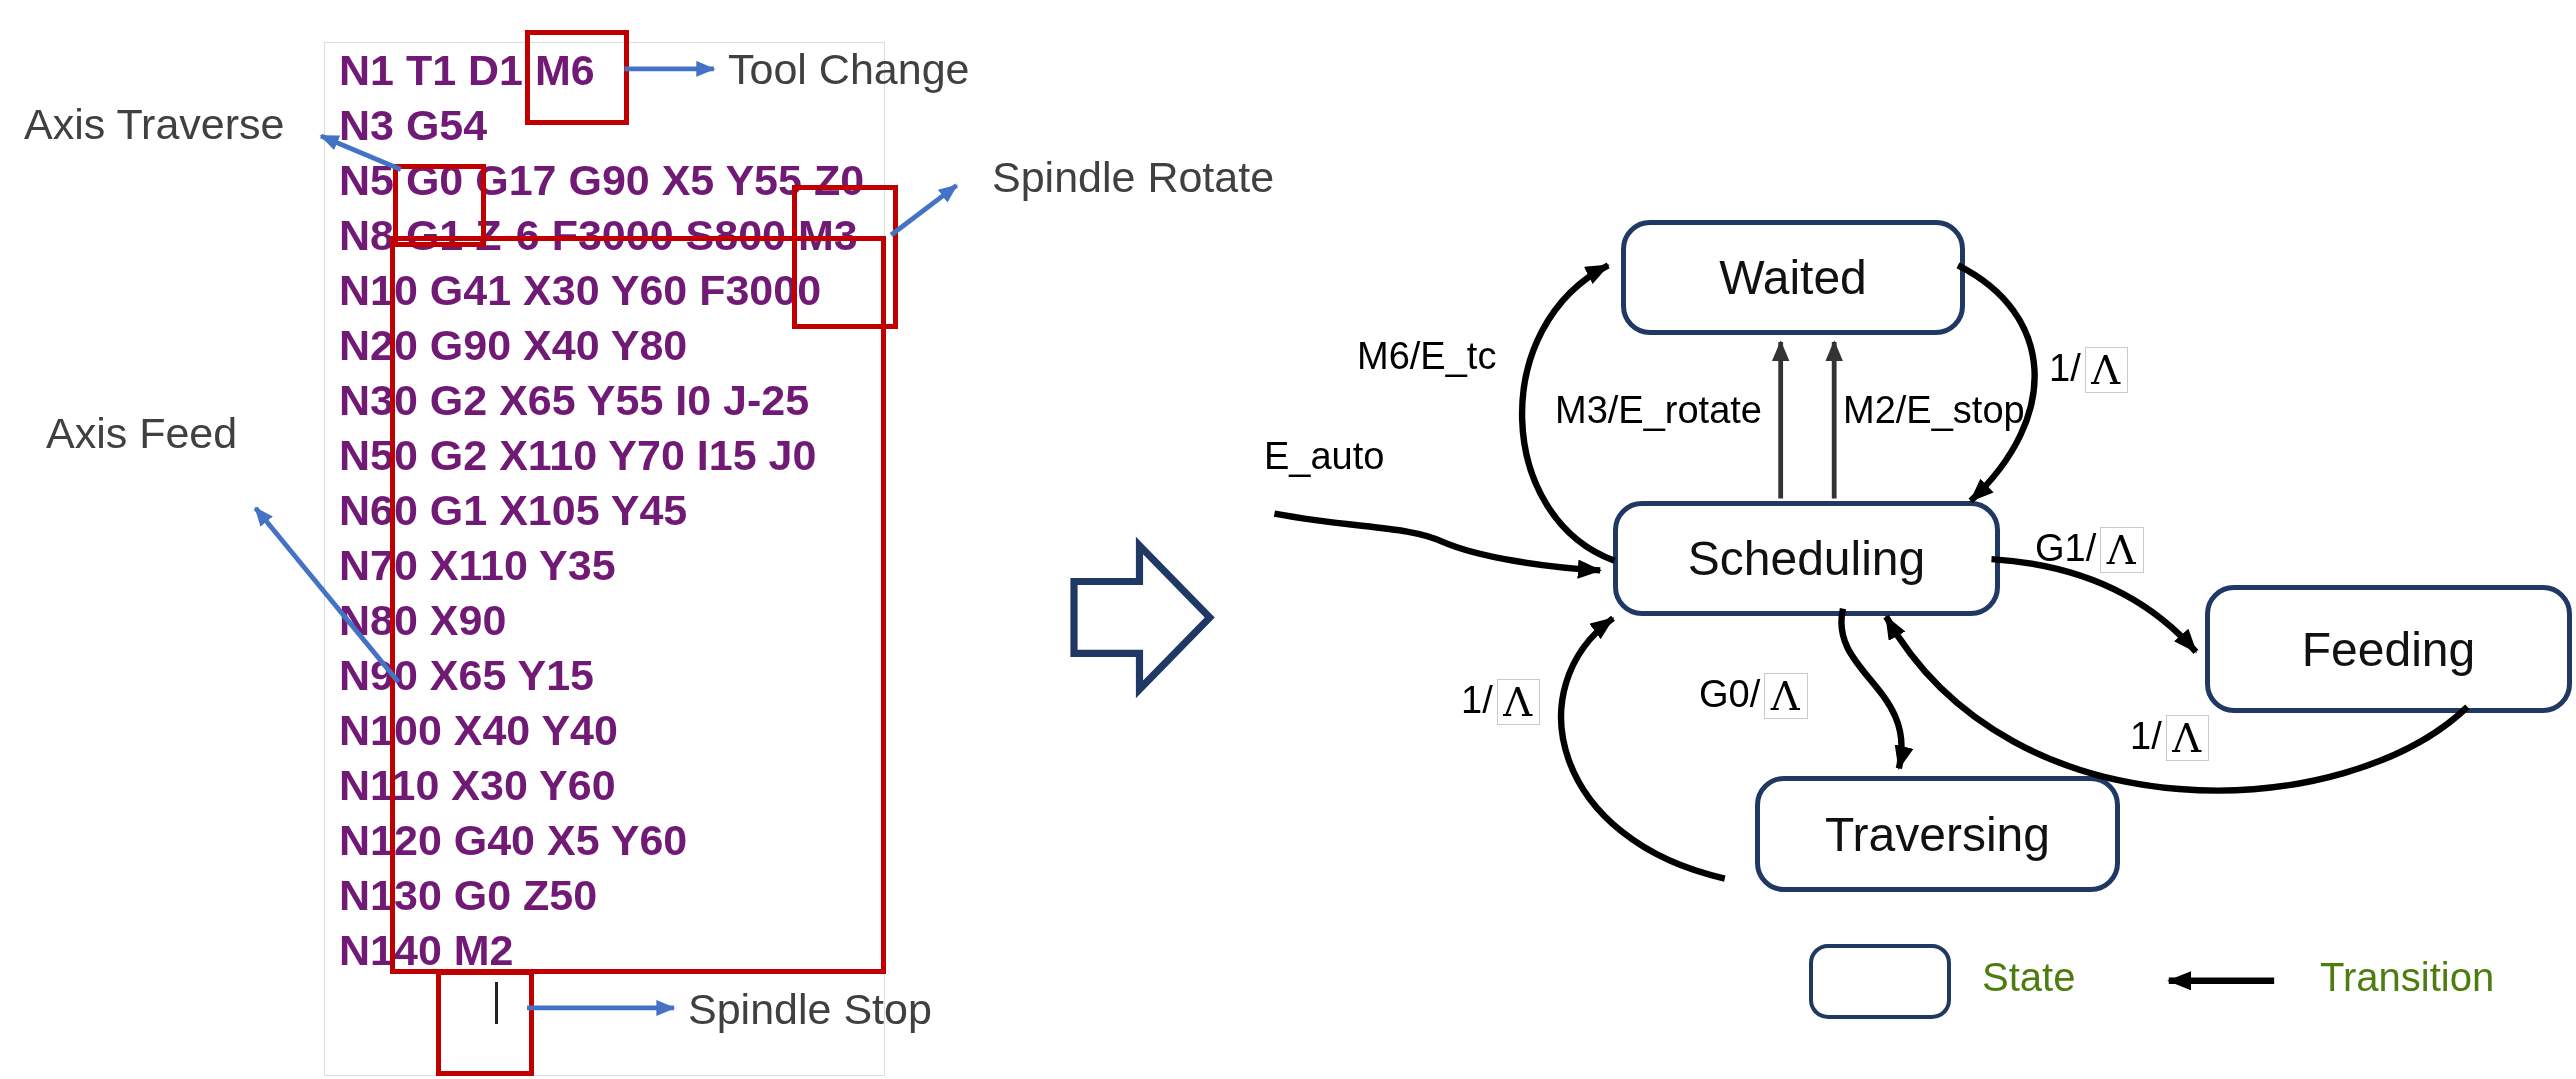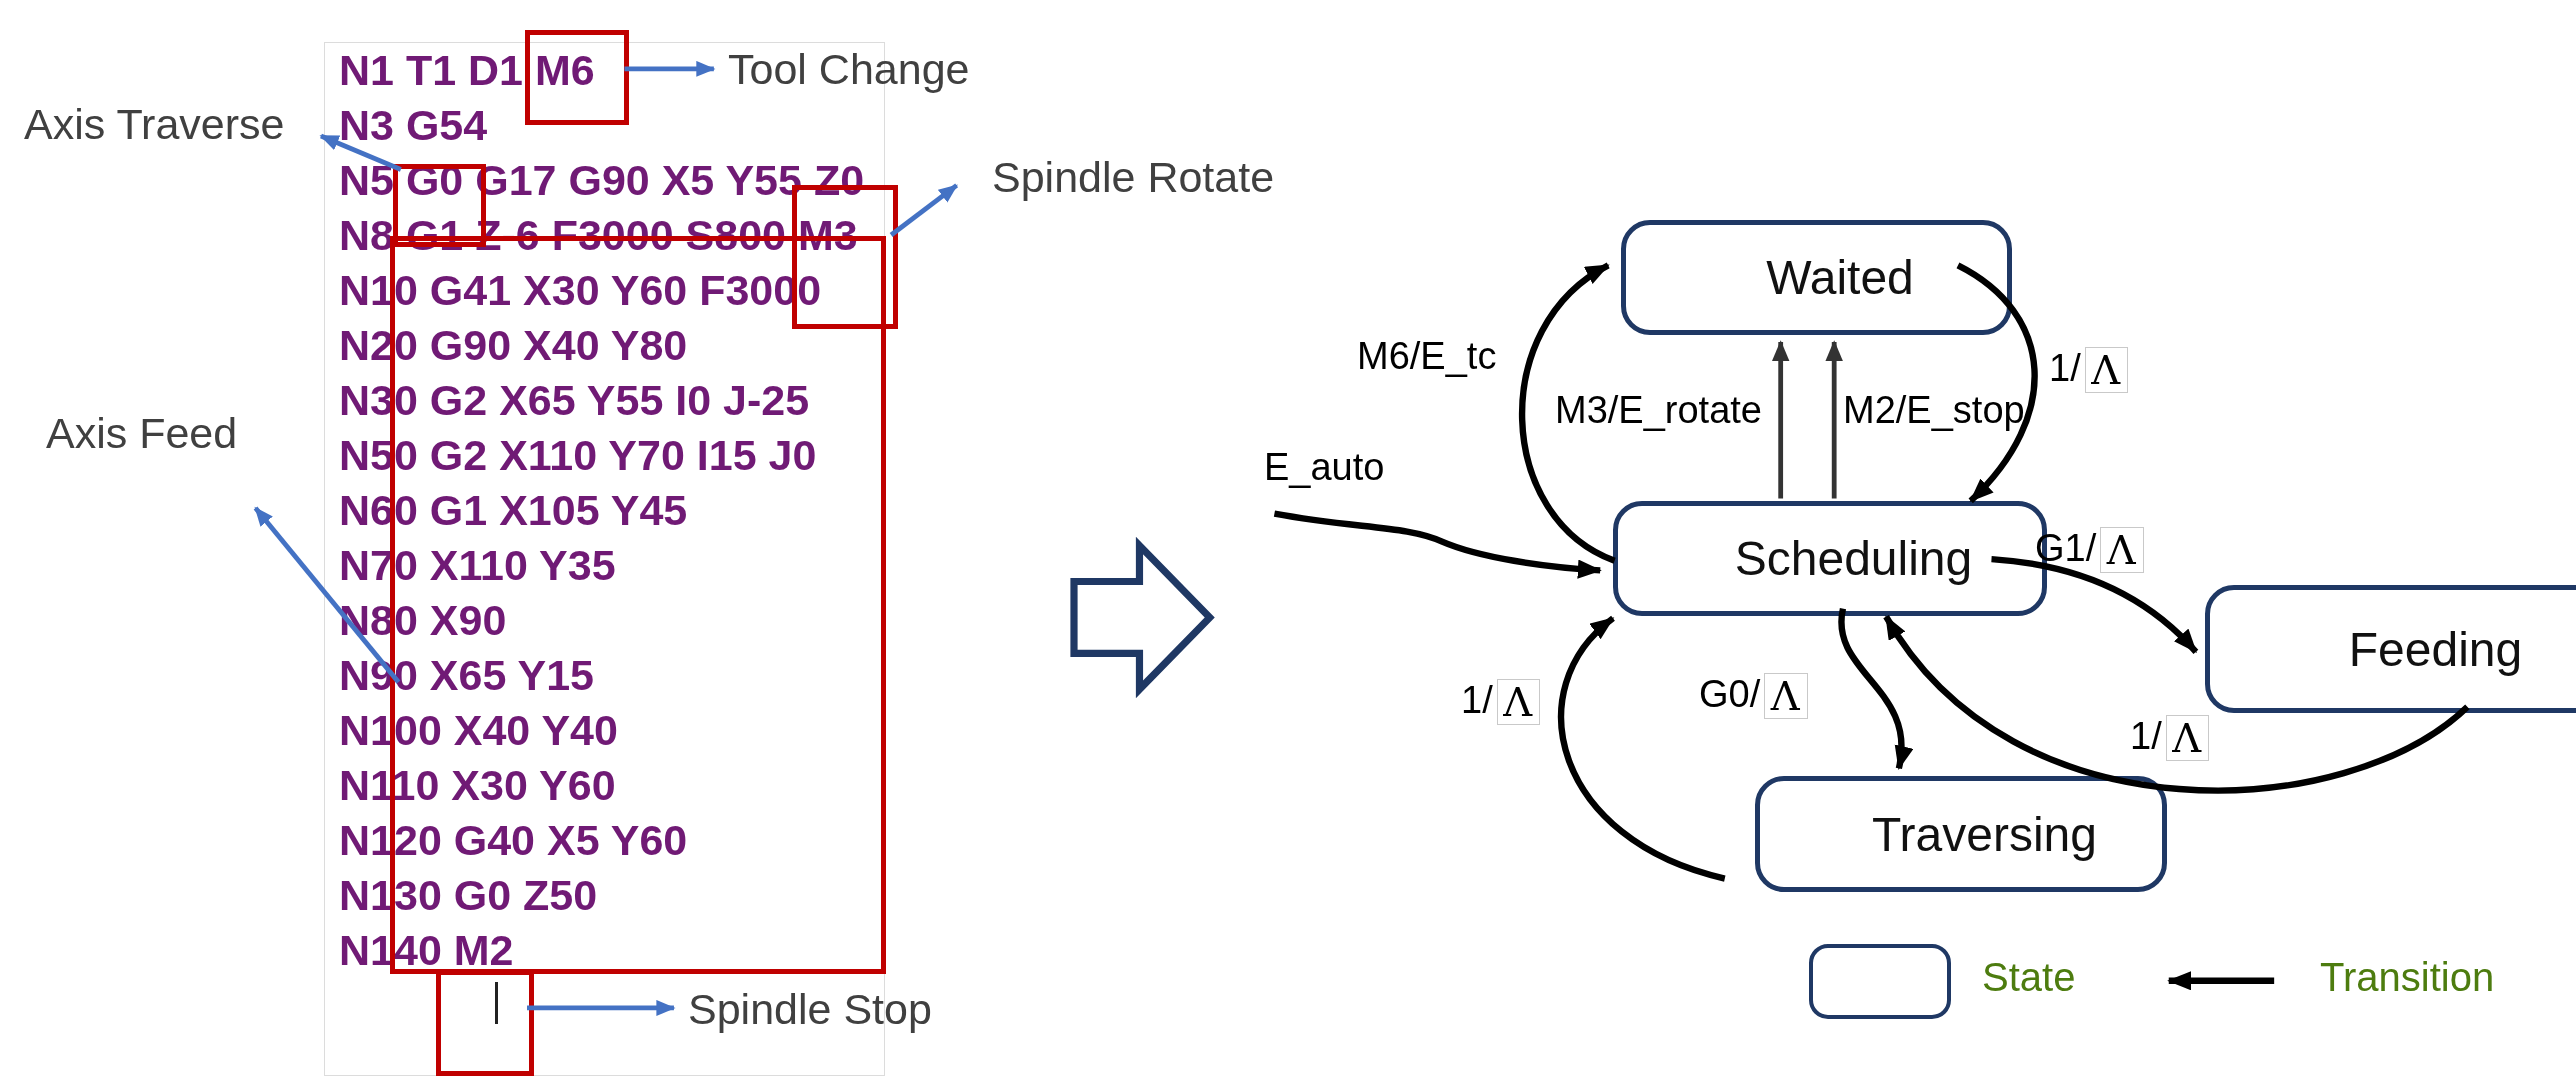--- a/index.html
+++ b/index.html
@@ -28,28 +28,28 @@
   .callout{font-size:43px;color:#404040;white-space:nowrap;z-index:6;}
   .lbl-tool-change   {left:728px; top:45px;}
   .lbl-axis-traverse {left:24px;  top:100px;}
   .lbl-spindle-rotate{left:968px;top:153px;margin-left:24px;}
   .lbl-axis-feed     {left:46px;  top:409px;}
   .lbl-spindle-stop  {left:688px; top:985px;}
 
   
   .state{border:5.6px solid #1F3864;border-radius:29px;background:#ffffff;
          display:flex;align-items:center;justify-content:center;
-         font-size:48px;color:#111;z-index:3;padding-left:47px;}
+         font-size:48px;color:#111;z-index:3;}
   .state-waited    {left:1621px;top:220px;width:334px;height:105px;}
   .state-scheduling{left:1613px;top:501px;width:377px;height:105px;}
   .state-feeding   {left:2205px;top:585px;width:357px;height:118px;}
   .state-traversing{left:1722px;top:776px;width:355px;height:106px;margin-left:33px;}
 
   .tlabel{font-size:38px;color:#000;white-space:nowrap;z-index:6;}
-  .lbl-e-auto{left:1264px;top:446px;text-align:right;}
+  .lbl-e-auto{left:1264px;top:435px;text-align:right;}
   .lbl-m6    {left:1357px;top:335px;}
   .lbl-m3    {left:1555px;top:389px;}
   .lbl-m2    {left:1843px;top:389px;}
   .lbl-w2s   {left:2049px;top:347px;}
   .lbl-g1    {left:2035px;top:527px;}
   .lbl-f2s   {left:2130px;top:715px;}
   .lbl-g0    {left:1699px;top:673px;}
   .lbl-t2s   {left:1461px;top:679px;}
 
   .lambda-box{display:inline-block;border:1.6px solid #c9c9c9;background:#fff;

